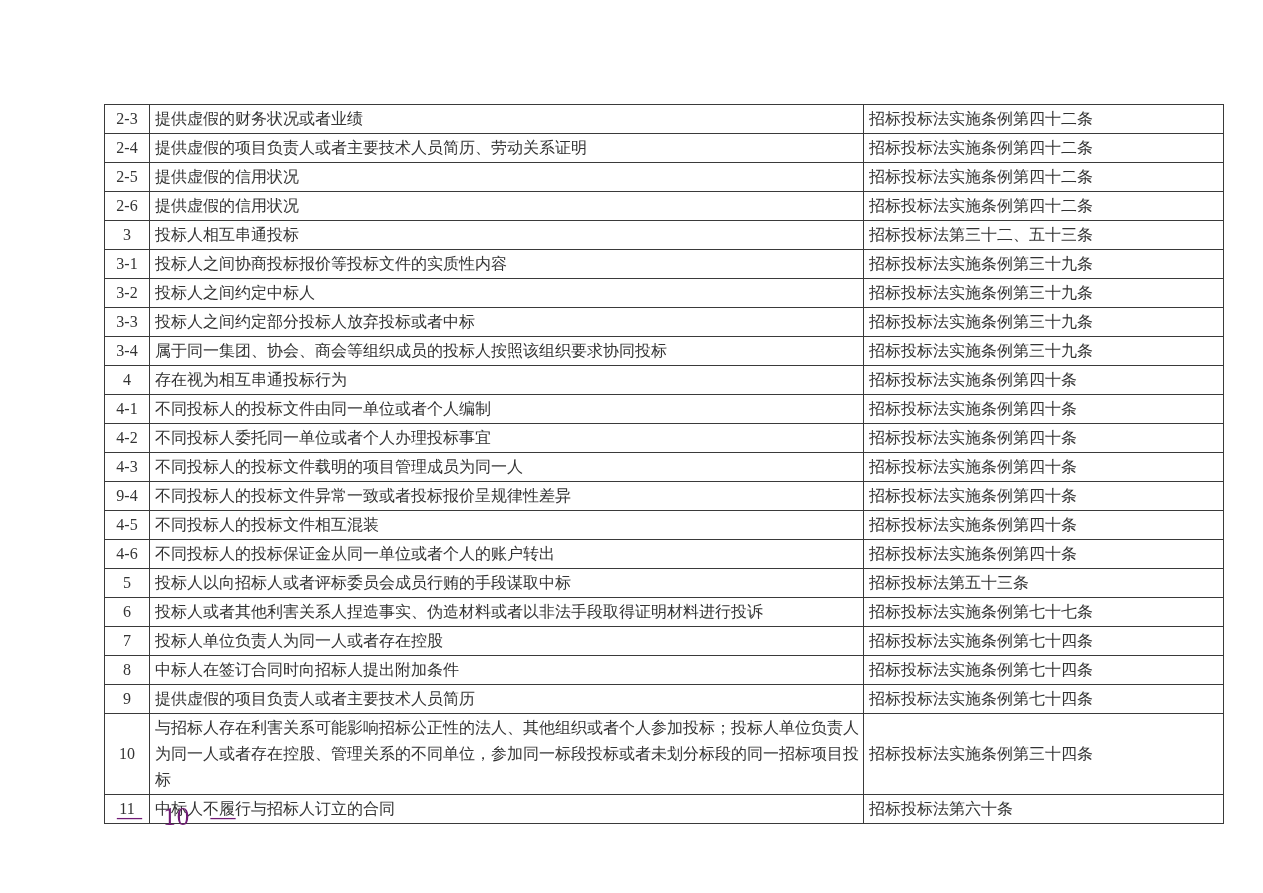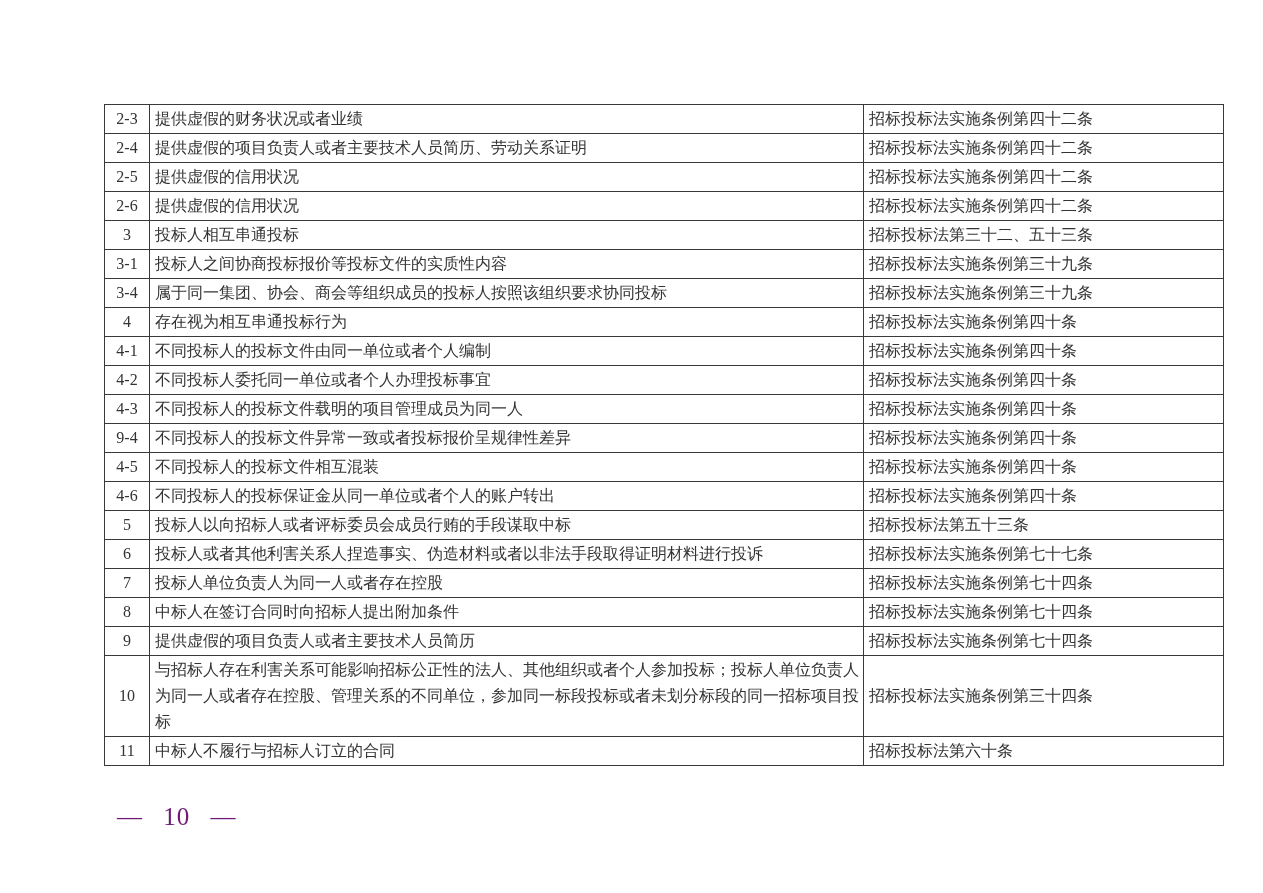--- a/index.html
+++ b/index.html
@@ -83,20 +83,30 @@
         <td class="c1">3</td>
         <td class="c2">投标人相互串通投标</td>
         <td class="c3">招标投标法第三十二、五十三条</td>
       </tr>
       <tr>
         <td class="c1">3-1</td>
         <td class="c2">投标人之间协商投标报价等投标文件的实质性内容</td>
         <td class="c3">招标投标法实施条例第三十九条</td>
       </tr>
       <tr>
+        <td class="c1">3-2</td>
+        <td class="c2">投标人之间约定中标人</td>
+        <td class="c3">招标投标法实施条例第三十九条</td>
+      </tr>
+      <tr>
+        <td class="c1">3-3</td>
+        <td class="c2">投标人之间约定部分投标人放弃投标或者中标</td>
+        <td class="c3">招标投标法实施条例第三十九条</td>
+      </tr>
+      <tr>
         <td class="c1">3-4</td>
         <td class="c2">属于同一集团、协会、商会等组织成员的投标人按照该组织要求协同投标</td>
         <td class="c3">招标投标法实施条例第三十九条</td>
       </tr>
       <tr>
         <td class="c1">4</td>
         <td class="c2">存在视为相互串通投标行为</td>
         <td class="c3">招标投标法实施条例第四十条</td>
       </tr>
       <tr>

